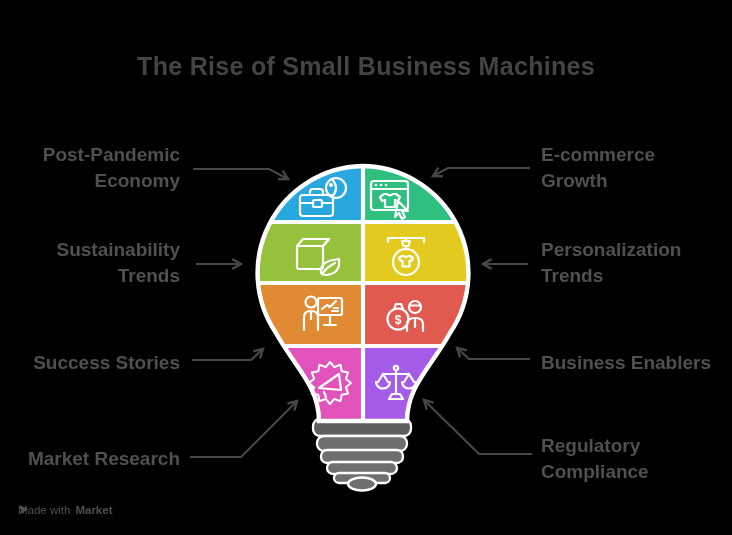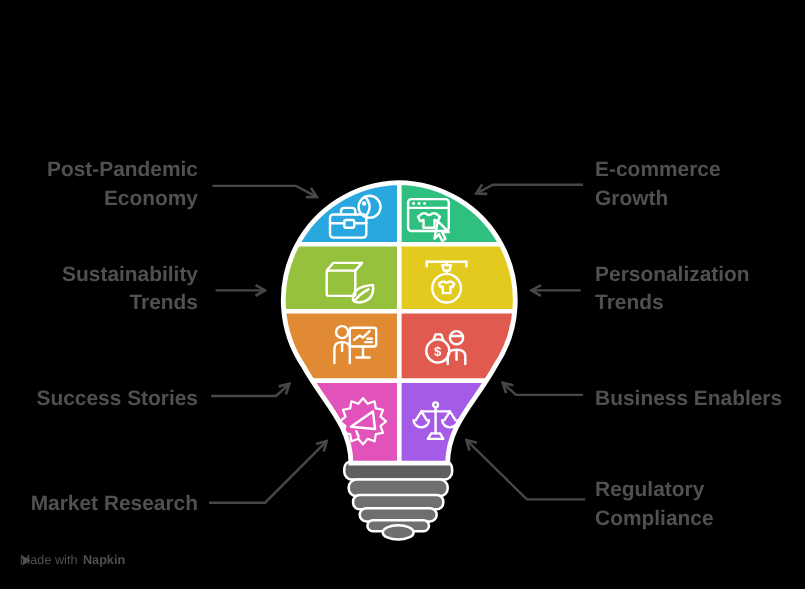--- a/index.html
+++ b/index.html
@@ -21,20 +21,21 @@
   .ring{stroke:#fff;stroke-width:2.3;}
   #watermark{position:absolute;left:18px;top:504px;display:flex;align-items:center;gap:5px;
              font-size:11.5px;color:#4F4F4F;}
   #watermark .brand{font-weight:600;}
 </style>
 </head>
 <body>
 
 <div id="stage">
 
+  <div id="title">The Rise of Small Business Machines</div>
 
   <div class="label l" style="top:142px">Post-Pandemic
 Economy</div>
   <div class="label l" style="top:237px">Sustainability
 Trends</div>
   <div class="label l" style="top:350px">Success Stories</div>
   <div class="label l" style="top:446px">Market Research</div>
 
   <div class="label r" style="top:142px">E-commerce
 Growth</div>
@@ -165,16 +166,16 @@
       <path d="M6,-1 a7,6.5 0 0 0 14,0"></path>
       <path d="M-4,11 h8 l3,5 h-14 z"></path>
     </g>
   </svg>
 
   <div id="watermark">
     <span>Made with</span>
     <svg width="11" height="11" viewBox="0 0 12 12">
       <path d="M1.5,0.8 L11,6 L1.5,11.2 C3.8,7.8 3.8,4.2 1.5,0.8 Z" fill="#4F4F4F"></path>
     </svg>
-    <span class="brand">Napkin</span>
+    <span class="brand">Market</span>
   </div>
 
 </div>
 
 </body></html>

